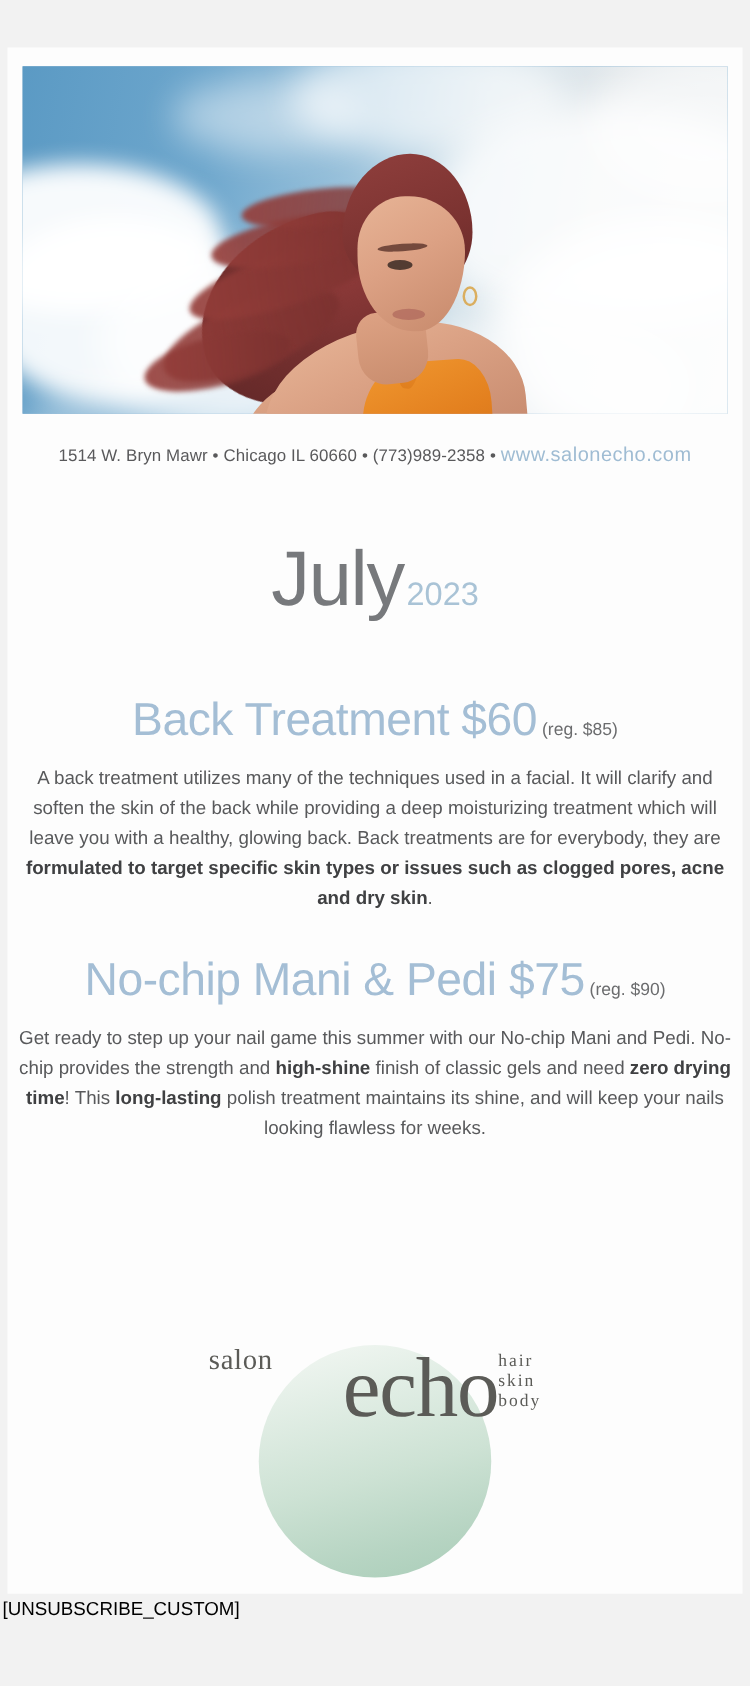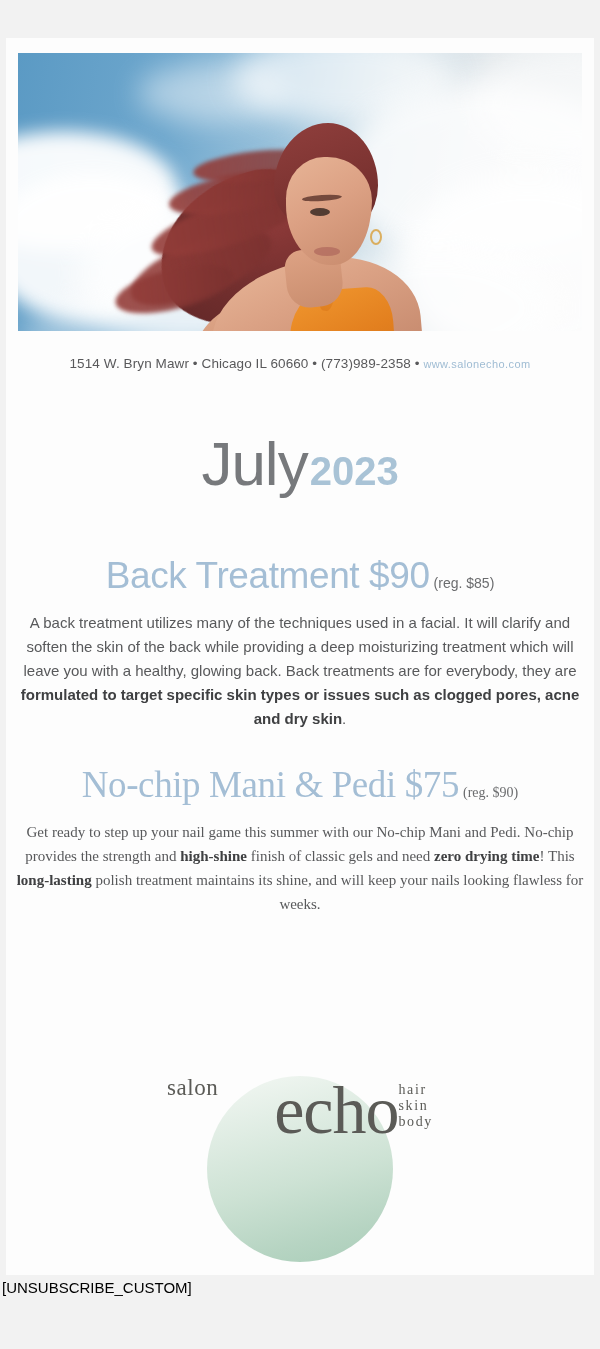--- a/index.html
+++ b/index.html
@@ -187,50 +187,50 @@
     left: 0; right: 0;
     top: 318px;
     text-align: center;
     font-size: 13.5px;
     color: #59595b;
     letter-spacing: .1px;
   }
   .contact .site {
     color: #9fbcd3;
     text-decoration: none;
-    font-size: 11px;
+    font-size: 16px;
     letter-spacing: .4px;
   }
 
   
   .month-wrap {
     position: absolute;
     left: 0; right: 0;
     top: 390px;
     text-align: center;
     white-space: nowrap;
   }
   .month {
     font-size: 62px;
     color: #77797c;
     font-weight: 400;
     letter-spacing: -1px;
   }
   .year {
-    font-size: 40px;
+    font-size: 26px;
     color: #a9c3d6;
-    font-weight: 700;
+    font-weight: 400;
     margin-left: 2px;
     letter-spacing: 0px;
   }
 
   
   .offer { position: absolute; left: 0; right: 0; text-align: center; }
   .offer-1 { top: 517px; }
-  .offer-2 { top: 725px; font-family: Liberation Serif, serif; }
+  .offer-2 { top: 725px; }
 
   .offer-head { white-space: nowrap; }
   .offer-title {
     font-size: 37px;
     color: #a4bed5;
     font-weight: 400;
     letter-spacing: -0.4px;
   }
   .offer-reg {
     font-size: 14px;
@@ -347,21 +347,21 @@
     <div class="contact">
       <span>1514 W. Bryn Mawr</span><span> • </span><span>Chicago IL 60660</span><span> • </span><span>(773)989-2358</span><span> • </span><a class="site" href="#">www.salonecho.com</a>
     </div>
 
     <div class="month-wrap">
       <span class="month">July</span><span class="year">2023</span>
     </div>
 
     <div class="offer offer-1">
       <div class="offer-head">
-        <span class="offer-title">Back Treatment $90</span><span class="offer-reg">(reg. $85)</span>
+        <span class="offer-title">Back Treatment $60</span><span class="offer-reg">(reg. $85)</span>
       </div>
       <div class="offer-body"><span>A back treatment utilizes many of the techniques used in a facial. It will clarify and soften the skin of the back while providing a deep moisturizing treatment which will leave you with a healthy, glowing back. Back treatments are for everybody, they are </span><b>formulated to target specific skin types or issues such as clogged pores, acne and dry skin</b><span>.</span></div>
     </div>
 
     <div class="offer offer-2">
       <div class="offer-head">
         <span class="offer-title">No-chip Mani &amp; Pedi $75</span><span class="offer-reg">(reg. $90)</span>
       </div>
       <div class="offer-body"><span>Get ready to step up your nail game this summer with our No-chip Mani and Pedi. No-chip provides the strength and </span><b>high-shine</b><span> finish of classic gels and need </span><b>zero drying time</b><span>! This </span><b>long-lasting</b><span> polish treatment maintains its shine, and will keep your nails looking flawless for weeks.</span></div>
     </div>

